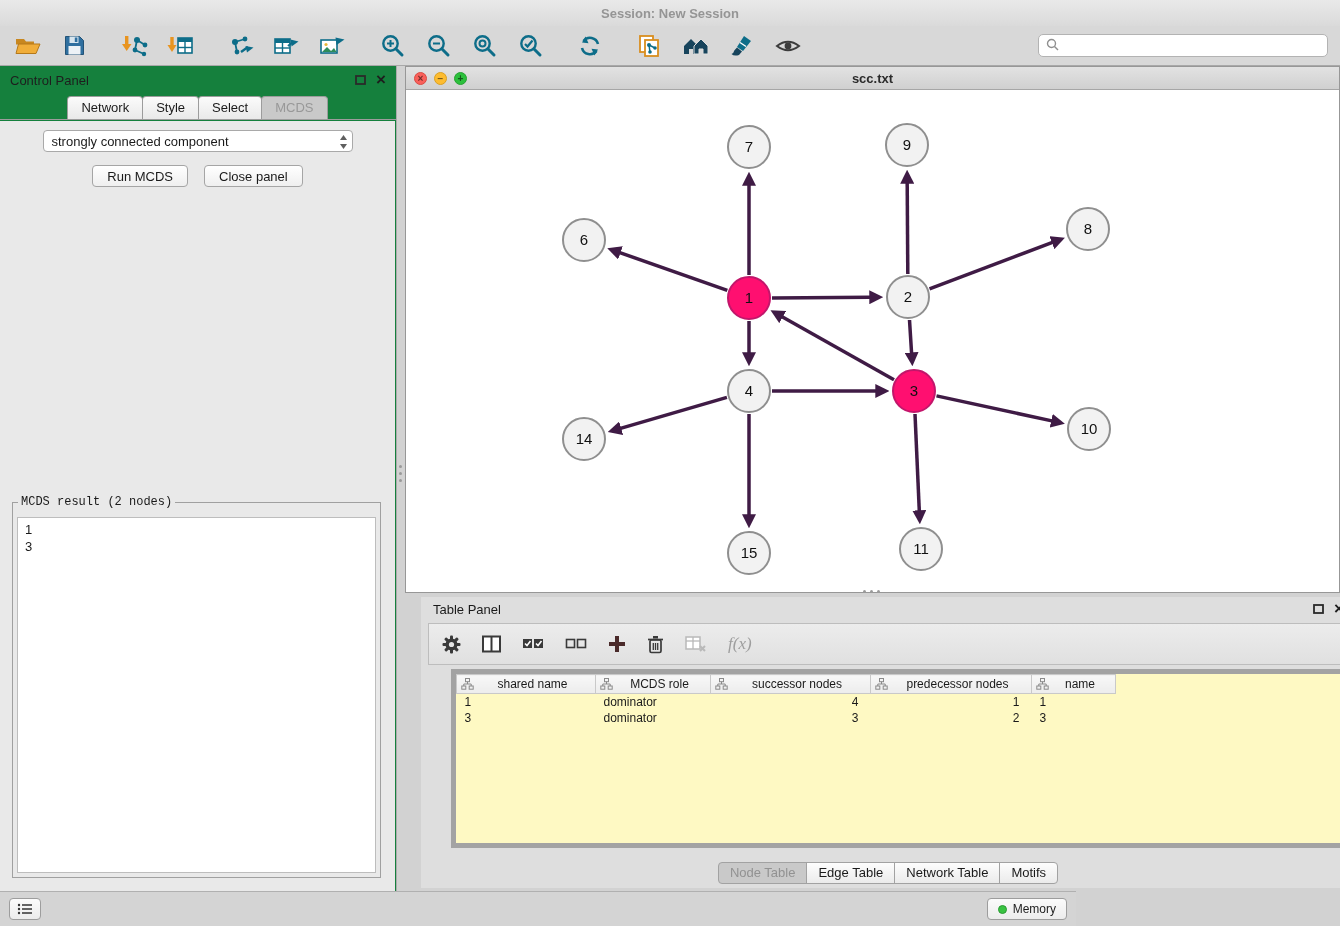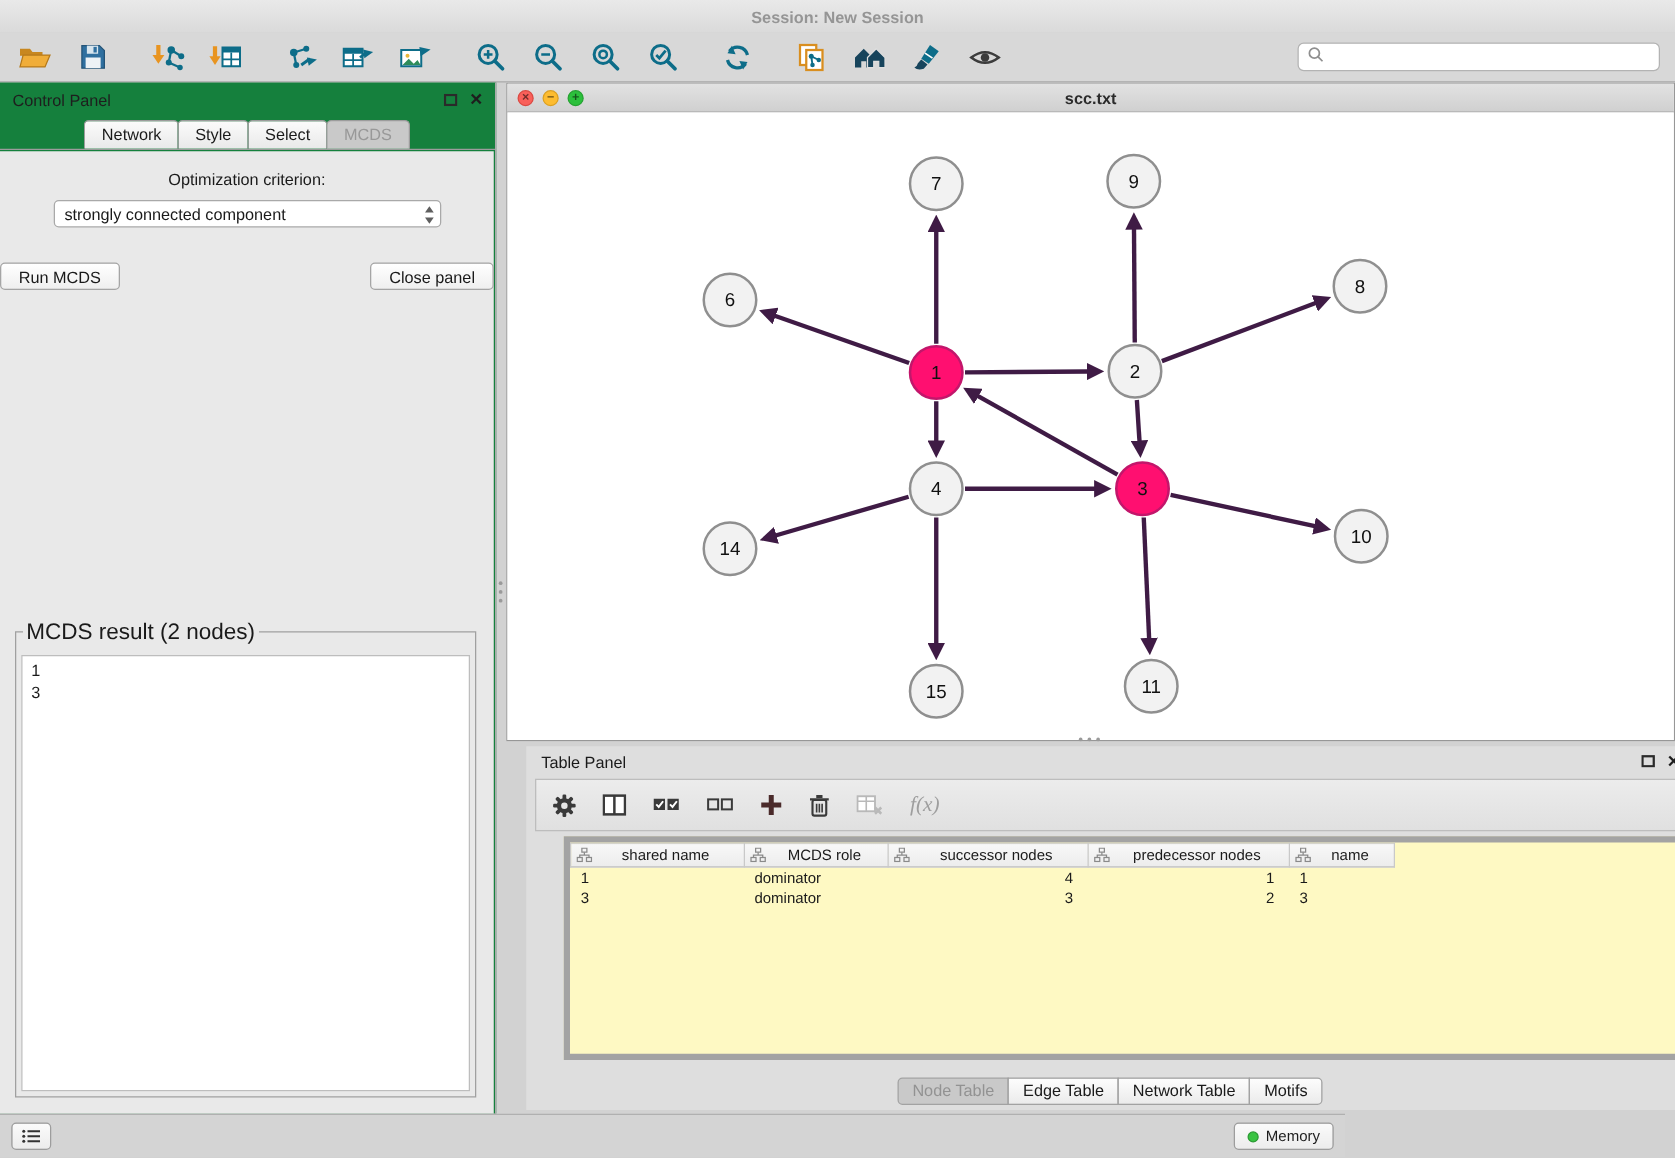--- a/index.html
+++ b/index.html
@@ -28,26 +28,26 @@
   .close-x { font-size:17px; font-weight:bold; color:#1e1e1e; line-height:12px; }
   .cp-tabs { display:flex; justify-content:center; padding-top:2px; border-bottom:1px solid #9c9c9c; }
   .tab { font-size:13px; padding:3px 13px 4px; background:linear-gradient(#fbfbfb,#e9e9e9);
     border:1px solid #9c9c9c; border-bottom:none; margin-left:-1px; border-radius:4px 4px 0 0; }
   .tab.active { background:#c9c9c9; color:#989898; }
   .cp-body { position:absolute; top:55px; left:0; right:1px; bottom:0; background:#e9e9e9; }
   .opt-label { text-align:center; margin-top:15px; font-size:13px; }
   .dropdown { margin:9px auto 0; width:310px; height:22px; background:#fff; border:1px solid #a9a9a9;
     border-radius:4px; display:flex; align-items:center; padding:0 18px 0 8px; font-size:13px; position:relative; }
   .dropdown .spin { position:absolute; right:4px; top:3px; }
-  .btn-row { display:flex; justify-content:space-between; gap:16px; margin-top:28px; }
+  .btn-row { display:flex; justify-content:center; gap:16px; margin-top:13px; }
   button.mac { font-size:13px; font-family:inherit; background:linear-gradient(#ffffff,#efefef);
     border:1px solid #a5a5a5; border-radius:4px; padding:0 14px; height:22px; color:#1a1a1a; }
   .result-box { position:absolute; left:12px; right:14px; top:374px; bottom:13px;
     border:1px solid #a0a0a0; background:#e9e9e9; }
-  .result-box legend { font-size:18px; margin-left:5px; padding:0 3px; }
+  .result-box legend { font-size:12px; margin-left:5px; padding:0 3px;font-family:Liberation Mono, monospace; }
   .result-inner { position:absolute; left:4px; right:4px; top:8px; bottom:4px; background:#fff;
     border:1px solid #bdbdbd; padding:3px 7px; font-size:13px; line-height:17px; overflow:hidden; }
 
   
   .network-window { position:absolute; left:405px; top:66px; width:935px; height:527px;
     border:1px solid #979797; background:#fff; }
   .net-titlebar { height:23px; background:linear-gradient(#e2e2e2,#d0d0d0); border-bottom:1px solid #a6a6a6;
     position:relative; display:flex; align-items:center; justify-content:center; font-size:13px; font-weight:bold; color:#2b2b2b; }
   .traffic { position:absolute; left:8px; top:5px; display:flex; gap:7px; }
   .light { width:13px; height:13px; border-radius:50%; display:flex; align-items:center; justify-content:center;
@@ -288,21 +288,20 @@
       <span class="close-x">×</span>
     </span>
   </div>
   <div class="cp-tabs">
     <span class="tab">Network</span>
     <span class="tab">Style</span>
     <span class="tab">Select</span>
     <span class="tab active">MCDS</span>
   </div>
   <div class="cp-body">
-    <div class="opt-label">Optimization criterion:</div>
     <div class="dropdown">
       <span>strongly connected component</span>
       <span class="spin">
         <svg width="9" height="16" viewBox="0 0 9 16">
             <path d="M4.5 1 L8 6 H1 z" fill="#5f5f5f"></path>
             <path d="M4.5 15 L1 10 h7 z" fill="#5f5f5f"></path>
           </svg>
       </span>
     </div>
     <div class="btn-row">

